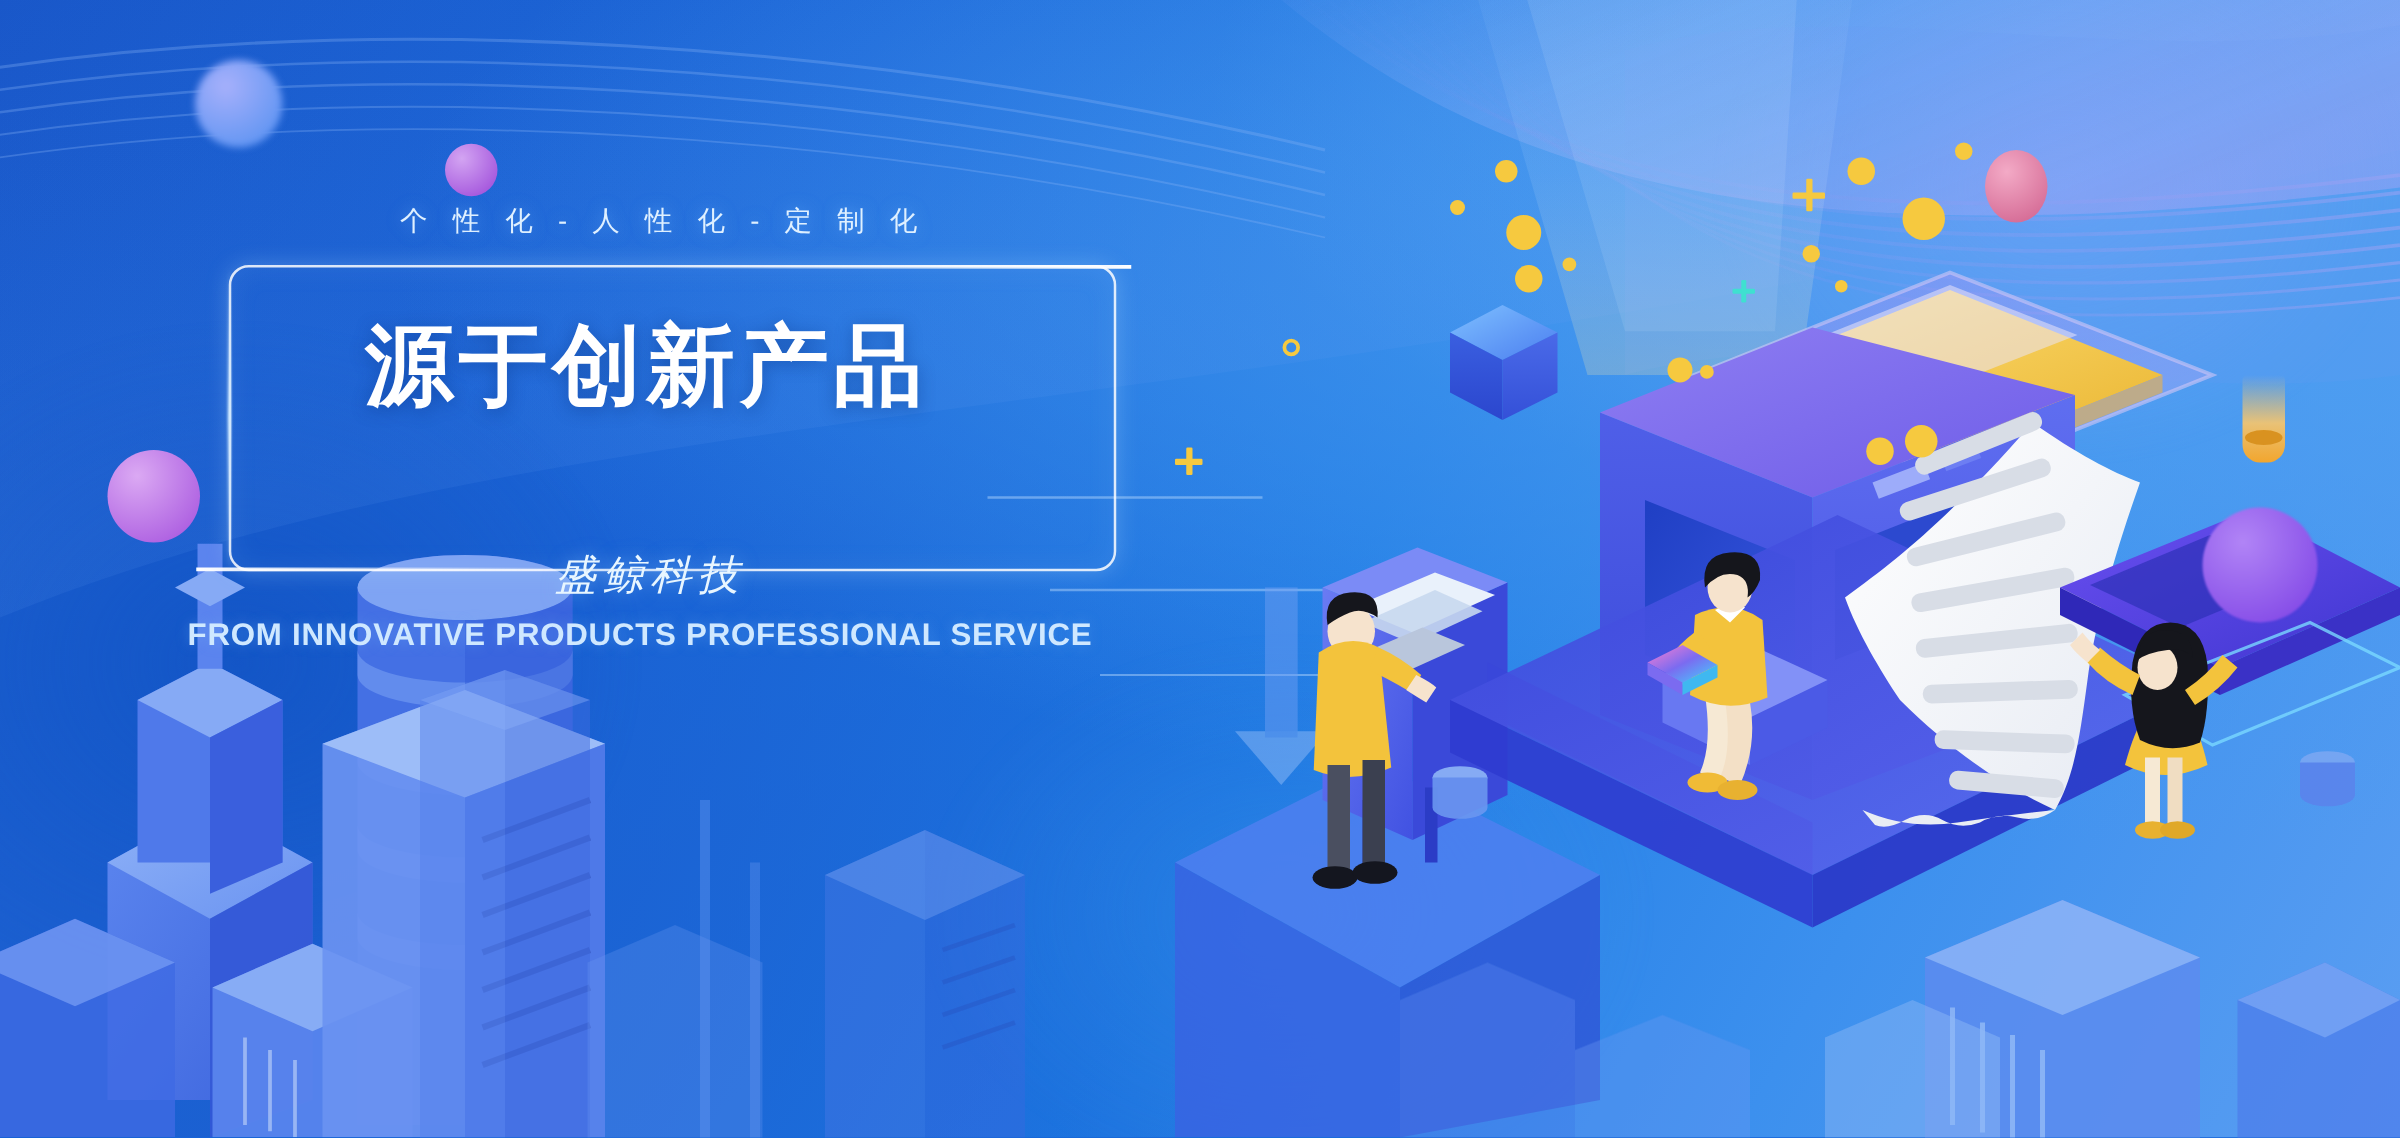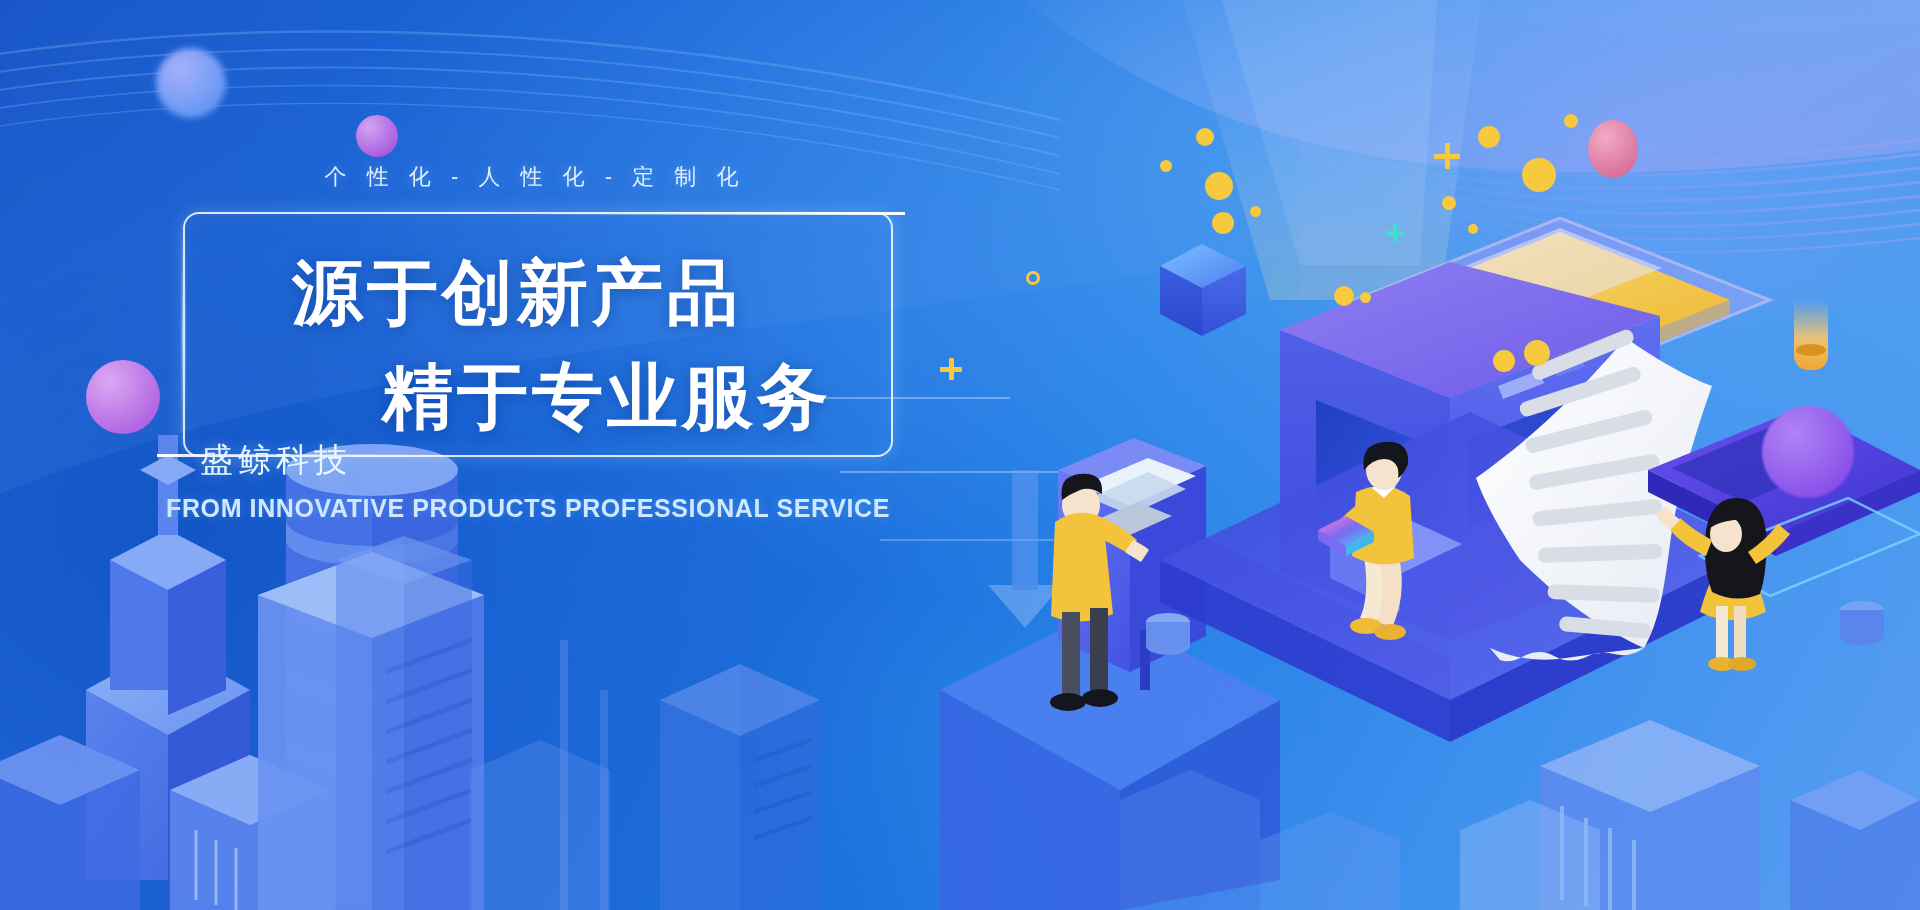--- a/index.html
+++ b/index.html
@@ -51,43 +51,43 @@
     background:linear-gradient(90deg,#ffffff, rgba(255,255,255,0)); }
   .frameGlowL {
     position:absolute; left:182px; top:215px; width:3px; height:240px;
     background:linear-gradient(180deg, rgba(255,255,255,0), rgba(200,230,255,.9), rgba(255,255,255,0));
     filter:blur(1px);
   }
 
   
   .kicker {
     position:absolute; left:320px; top:162px; width:430px;
-    text-align:center;
     color:#dff0ff; font-size:22px; letter-spacing:7px;
     text-shadow:0 0 12px rgba(120,190,255,.55);
     white-space:nowrap;
   }
   .h1a, .h1b {
     position:absolute;
     color:#ffffff;
     font-size:71px; font-weight:bold; letter-spacing:4px;
     text-shadow:0 2px 14px rgba(8,50,130,.45);
     white-space:nowrap;
   }
   .h1a { left:292px; top:246px; }
   .h1b { left:382px; top:350px; }
   .brand {
     position:absolute; left:200px; top:438px; width:640px;
-    text-align:left;
+    text-align:center;
     color:#e8f6ff; font-size:33px; letter-spacing:5px;
     text-shadow:0 0 14px rgba(140,200,255,.5);
     white-space:nowrap;
+    font-style:italic;
   }
   .tagline {
-    position:absolute; left:128px; top:494px; width:800px;
+    position:absolute; left:112px; top:494px; width:800px;
     text-align:center;
     color:#cfe8ff; font-size:25px; font-weight:bold; letter-spacing:.6px;
     text-shadow:0 0 10px rgba(120,190,255,.35);
     white-space:nowrap;
   }
 
   
   .dot { position:absolute; border-radius:50%; }
   .plus { position:absolute; }
   .plus i, .plus b {
@@ -575,19 +575,18 @@
   <div class="ring" style="left:1026px; top:271px; width:14px; height:14px;
               border-width:3px; border-color:#f6c93f;"></div>
 
   <div class="frame"></div>
   <div class="frameGlowL"></div>
 
   <div class="kicker">个 性 化 - 人 性 化 - 定 制 化</div>
 
   <div class="h1a">源于创新产品</div>
 
-  <div class="h1b">精于专业服务</div>
 
   <div class="brand">盛鲸科技</div>
 
   <div class="tagline">FROM INNOVATIVE PRODUCTS PROFESSIONAL SERVICE</div>
 
 </div>
 
 </body></html>

